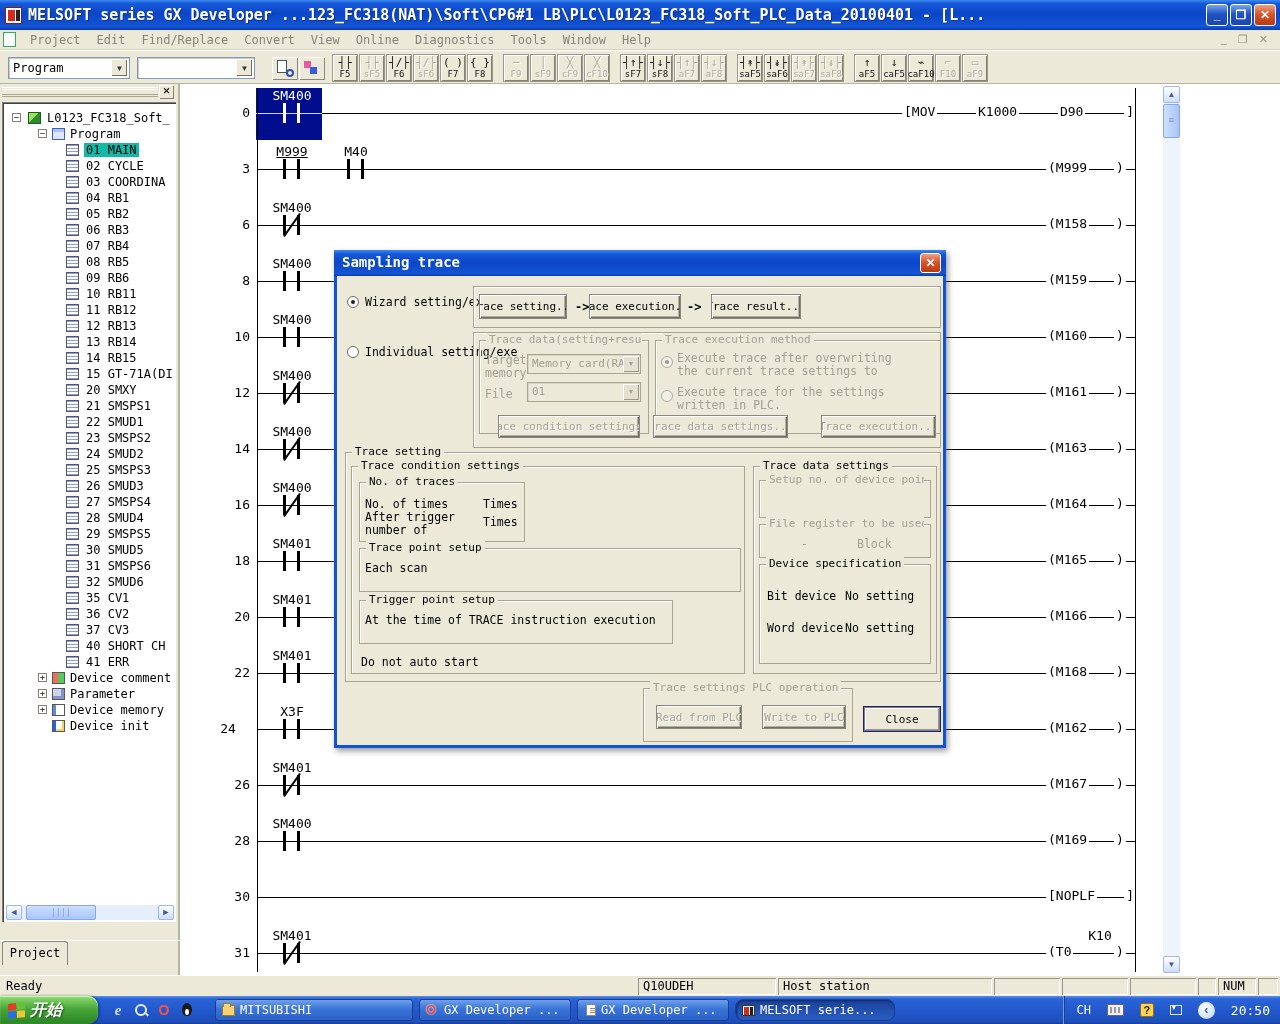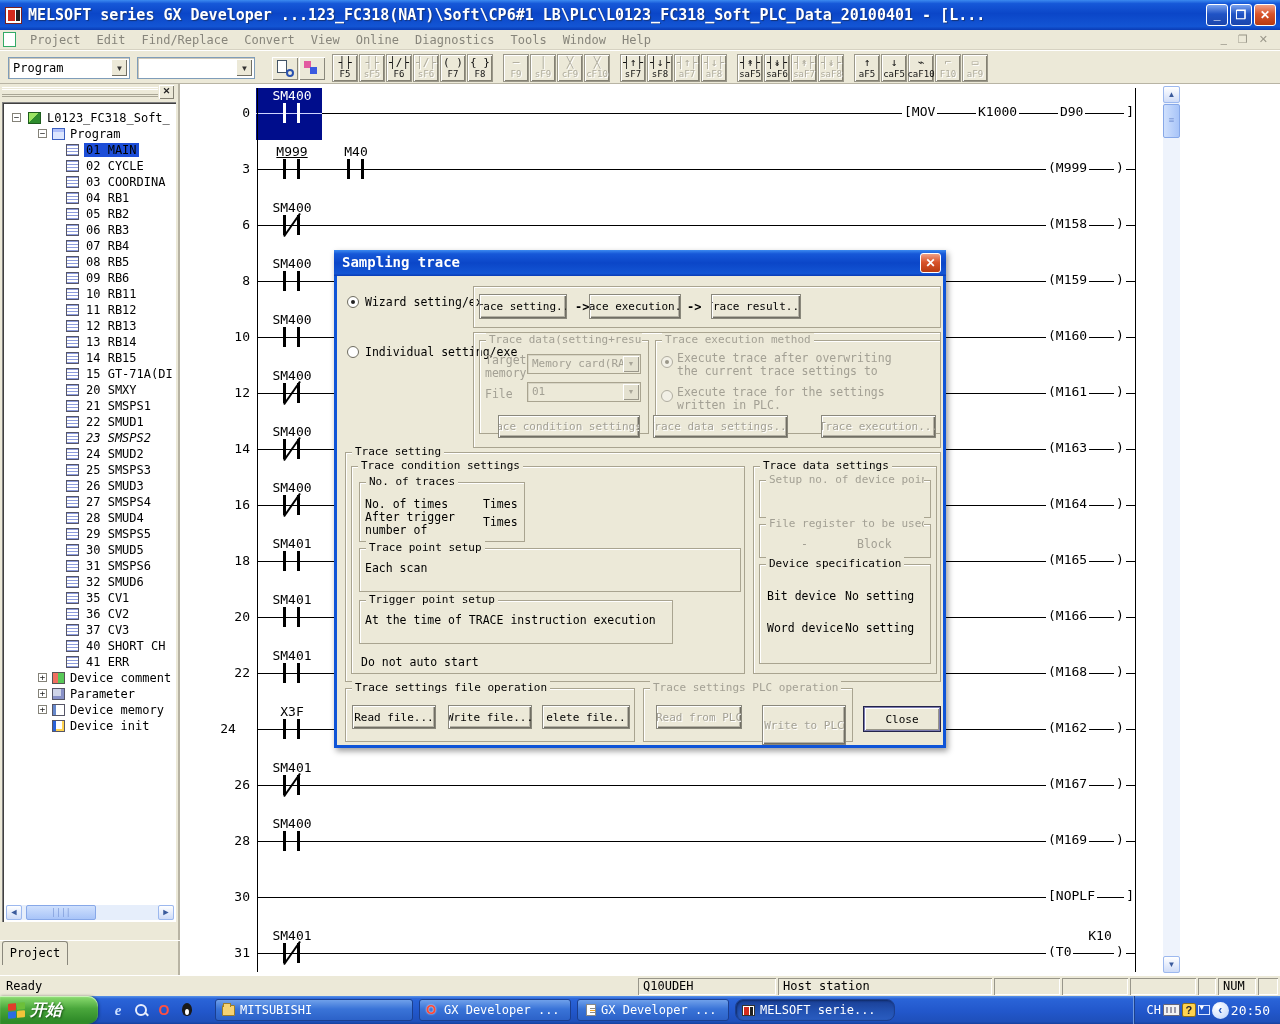--- a/index.html
+++ b/index.html
@@ -62,21 +62,21 @@
     font:9px/7px "DejaVu Sans Mono",monospace; text-align:center; color:#222; }
   .tic { position:absolute; top:2px; width:13px; height:12px; }
   .ic-project-root { background:linear-gradient(135deg,#9ae462 0 45%,#2d8c2d 45% 100%); border:1px solid #1d5c1d; }
   .ic-program-folder { background:#dce6ff; border:1px solid #3b5fc0; box-shadow:inset 0 3px 0 #aebffa; }
   .ic-ladder-file { background:repeating-linear-gradient(180deg,#8d9cdd 0 1px,#fff 1px 3px); border:1px solid #556; }
   .ic-device-comment { background:linear-gradient(90deg,#f07060 0 50%,#58c858 50% 100%); border:1px solid #555; }
   .ic-parameter { background:#cfd4e8; border:1px solid #556; box-shadow:inset -3px -3px 0 #8891c8; }
   .ic-device-memory { background:#fff; border:1px solid #556; box-shadow:inset 3px 0 0 #6688cc; }
   .ic-device-init { background:#fff; border:1px solid #556; box-shadow:inset 3px 0 0 #2a62d8, inset -2px -2px 0 #ffd34f; }
   .tlabel { position:absolute; top:1px; font:12px/14px "DejaVu Sans Mono",monospace; color:#000; padding:0 2px; }
-  .tlabel.sel { background:#1d4ed8; }
+  .tlabel.sel { background:#14b8a6; }
   #tree-hscroll { position:absolute; left:4px; bottom:2px; width:168px; height:15px; background:#e6eefb; }
   .harr { position:absolute; top:0; width:16px; height:15px; background:linear-gradient(180deg,#fff,#cfdcf8); border:1px solid #9cb8ee; border-radius:2px;
     font:9px/13px sans-serif; color:#3a5a9c; text-align:center; }
   #hthumb { position:absolute; left:20px; top:0; width:70px; height:15px; background:linear-gradient(180deg,#cfe0fd,#a8c4f8); border:1px solid #87a8e8; border-radius:2px; }
   #hthumb::after { content:"||||"; display:block; text-align:center; font:8px/14px monospace; color:#7e9ad8; }
   #project-tab { position:absolute; left:2px; top:857px; width:66px; height:24px; background:#ece9d8;
     border:1px solid #8a887c; border-bottom:none; border-radius:3px 3px 0 0;
     font:12px/22px "DejaVu Sans Mono",monospace; text-align:center; }
   #tab-strip-line { position:absolute; left:0; top:856px; width:180px; height:1px; background:#fff; }
 
@@ -169,21 +169,21 @@
   .tkico { width:13px; height:11px; position:relative; flex:none; }
   .tk-folder { background:#f5d374; border:1px solid #9c7e2c; border-radius:1px; }
   .tk-folder::before { content:""; position:absolute; left:0; top:-3px; width:6px; height:3px; background:#f5d374; border:1px solid #9c7e2c; border-bottom:none; }
   .tk-opera { }
   .tk-opera::before { content:"O"; position:absolute; left:0; top:-2px; color:#ff4835; font:bold 13px/14px "Liberation Sans",sans-serif; text-shadow:0 0 2px #fff; }
   .tk-doc { background:#fff; border:1px solid #888; width:10px; height:12px; margin-left:2px; }
   .tk-doc::after { content:""; position:absolute; left:3px; top:3px; width:5px; height:1px; box-shadow:0 2px 0 #f5a623, 0 4px 0 #888; background:#888; }
   .tk-melsoft { background:#fff; border:1px solid #333; }
   .tk-melsoft::before { content:""; position:absolute; left:1px; top:1px; width:5px; height:8px; background:#d32b1e; }
   .tk-melsoft::after { content:""; position:absolute; right:1px; top:1px; width:3px; height:8px; background:#222; }
-  #tray { margin-left:auto; height:28px; display:flex; align-items:center; gap:2px; padding:0 10px 0 12px;
+  #tray { margin-left:auto; height:28px; display:flex; align-items:center; gap:16px; padding:0 10px 0 12px;
     border-left:1px solid #6f9ae0; box-shadow:inset 1px 0 0 #1c418f; color:#fff; }
   #tray-lang { font:12px "DejaVu Sans Mono",monospace; }
   #tray-kbd { width:17px; height:12px; background:#f2f2f2; border:1px solid #667; border-radius:1px; position:relative; }
   #tray-kbd::after { content:""; position:absolute; left:2px; top:2px; right:2px; bottom:2px;
     background:repeating-linear-gradient(90deg,#99a 0 2px,transparent 2px 4px); }
   #tray-help { width:14px; height:14px; background:#ffd34f; border:1px solid #8a6d1c; border-radius:2px;
     font:bold 11px/13px "Liberation Sans",sans-serif; color:#223; text-align:center; }
   #tray-win { width:12px; height:10px; border:1px solid #dce6ff; position:relative; }
   #tray-win::after { content:"▾"; position:absolute; left:1px; top:-3px; font:8px sans-serif; color:#fff; }
   #tray-chevron { width:17px; height:17px; border-radius:50%; background:radial-gradient(circle at 35% 30%,#fff,#cfe0fd 70%,#9ab8ee);
@@ -421,21 +421,21 @@
           <div class="trow">
             <span class="tic ic-ladder-file" style="left: 64px;"></span>
             <span class="tlabel" style="left: 82px;">21 SMSPS1</span>
           </div>
           <div class="trow">
             <span class="tic ic-ladder-file" style="left: 64px;"></span>
             <span class="tlabel" style="left: 82px;">22 SMUD1</span>
           </div>
           <div class="trow">
             <span class="tic ic-ladder-file" style="left: 64px;"></span>
-            <span class="tlabel" style="left: 82px; font-style: italic;">23 SMSPS2</span>
+            <span class="tlabel" style="left: 82px;">23 SMSPS2</span>
           </div>
           <div class="trow">
             <span class="tic ic-ladder-file" style="left: 64px;"></span>
             <span class="tlabel" style="left: 82px;">24 SMUD2</span>
           </div>
           <div class="trow">
             <span class="tic ic-ladder-file" style="left: 64px;"></span>
             <span class="tlabel" style="left: 82px;">25 SMSPS3</span>
           </div>
           <div class="trow">
@@ -744,33 +744,25 @@
     <div class="dlbl distx" style="left:464px;top:288px;">-</div>
     <div class="dlbl distx" style="left:520px;top:288px;">Block</div>
     <div class="g" style="left:422px;top:314px;width:172px;height:100px;">
       <span class="gt">Device specification</span>
     </div>
     <div class="dlbl" style="left:430px;top:340px;">Bit device</div>
     <div class="dlbl" style="left:508px;top:340px;">No setting</div>
     <div class="dlbl" style="left:430px;top:372px;">Word device</div>
     <div class="dlbl" style="left:508px;top:372px;">No setting</div>
 
-    <div class="g" style="left:8px;top:438px;width:290px;height:54px;">
-      <span class="gt">Trace settings file operation</span>
-      <div id="fileop-btns">
-          <div class="b" style="left: 6px; top: 16px; width: 84px; height: 24px;">Read file...</div>
-          <div class="b" style="left: 102px; top: 16px; width: 84px; height: 24px;">Write file...</div>
-          <div class="b" style="left: 196px; top: 16px; width: 88px; height: 24px;">elete file..</div>
-        </div>
-    </div>
     <div class="g dis" style="left:306px;top:438px;width:210px;height:54px;">
       <span class="gt">Trace settings PLC operation</span>
       <div id="plcop-btns">
           <div class="b dis" style="left: 12px; top: 16px; width: 86px; height: 24px;">Read from PLC</div>
-          <div class="b dis" style="left: 118px; top: 16px; width: 84px; height: 40px; text-align: center;">Write to PLC</div>
+          <div class="b dis" style="left: 118px; top: 16px; width: 84px; height: 24px; text-align: center;">Write to PLC</div>
         </div>
     </div>
     <div class="b default" style="left:526px;top:456px;width:78px;height:26px;">Close</div>
   </div>
 
   <div id="statusbar">
     <div id="status-ready">Ready</div>
     <div id="status-panels" style="display:flex;align-items:center;">
         <div class="spanel" style="width: 138px;">Q10UDEH</div>
         <div class="spanel" style="width: 214px;">Host station</div>

